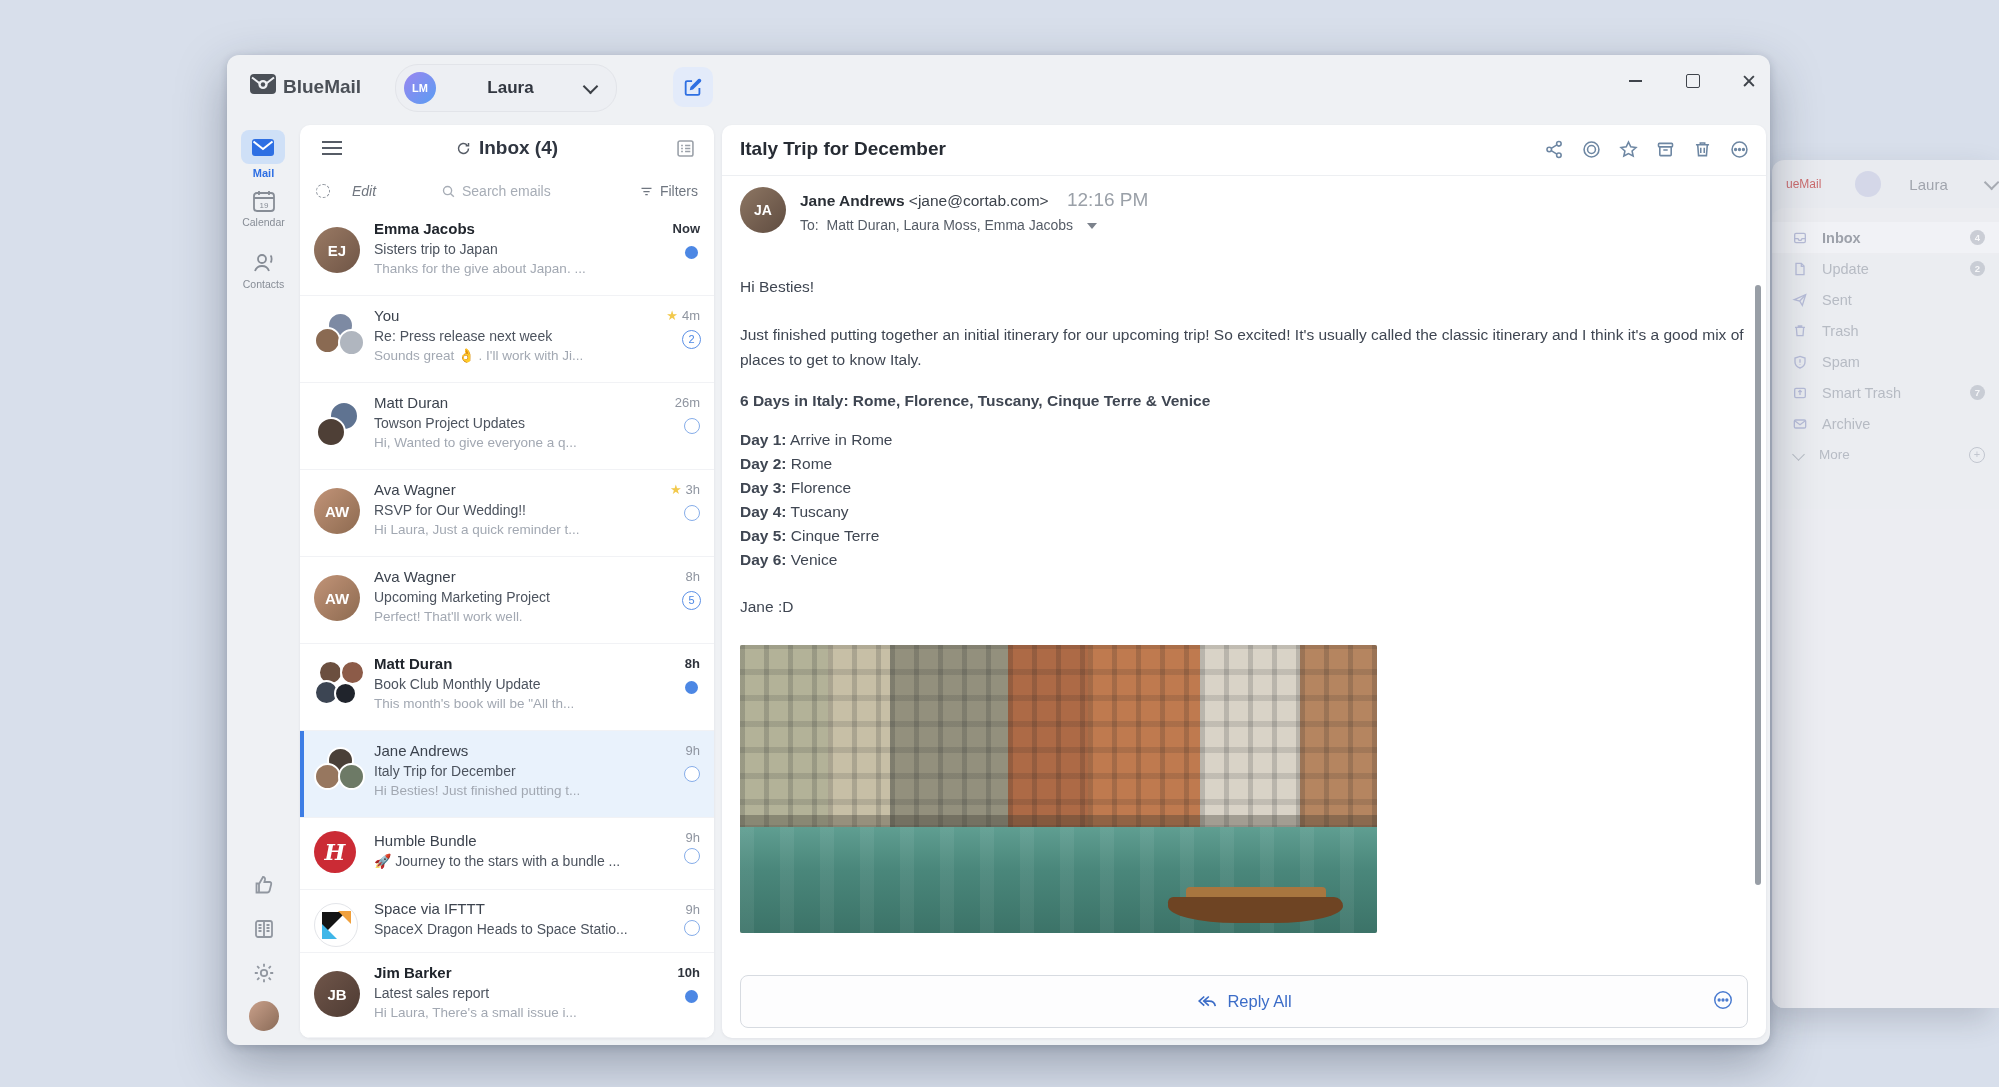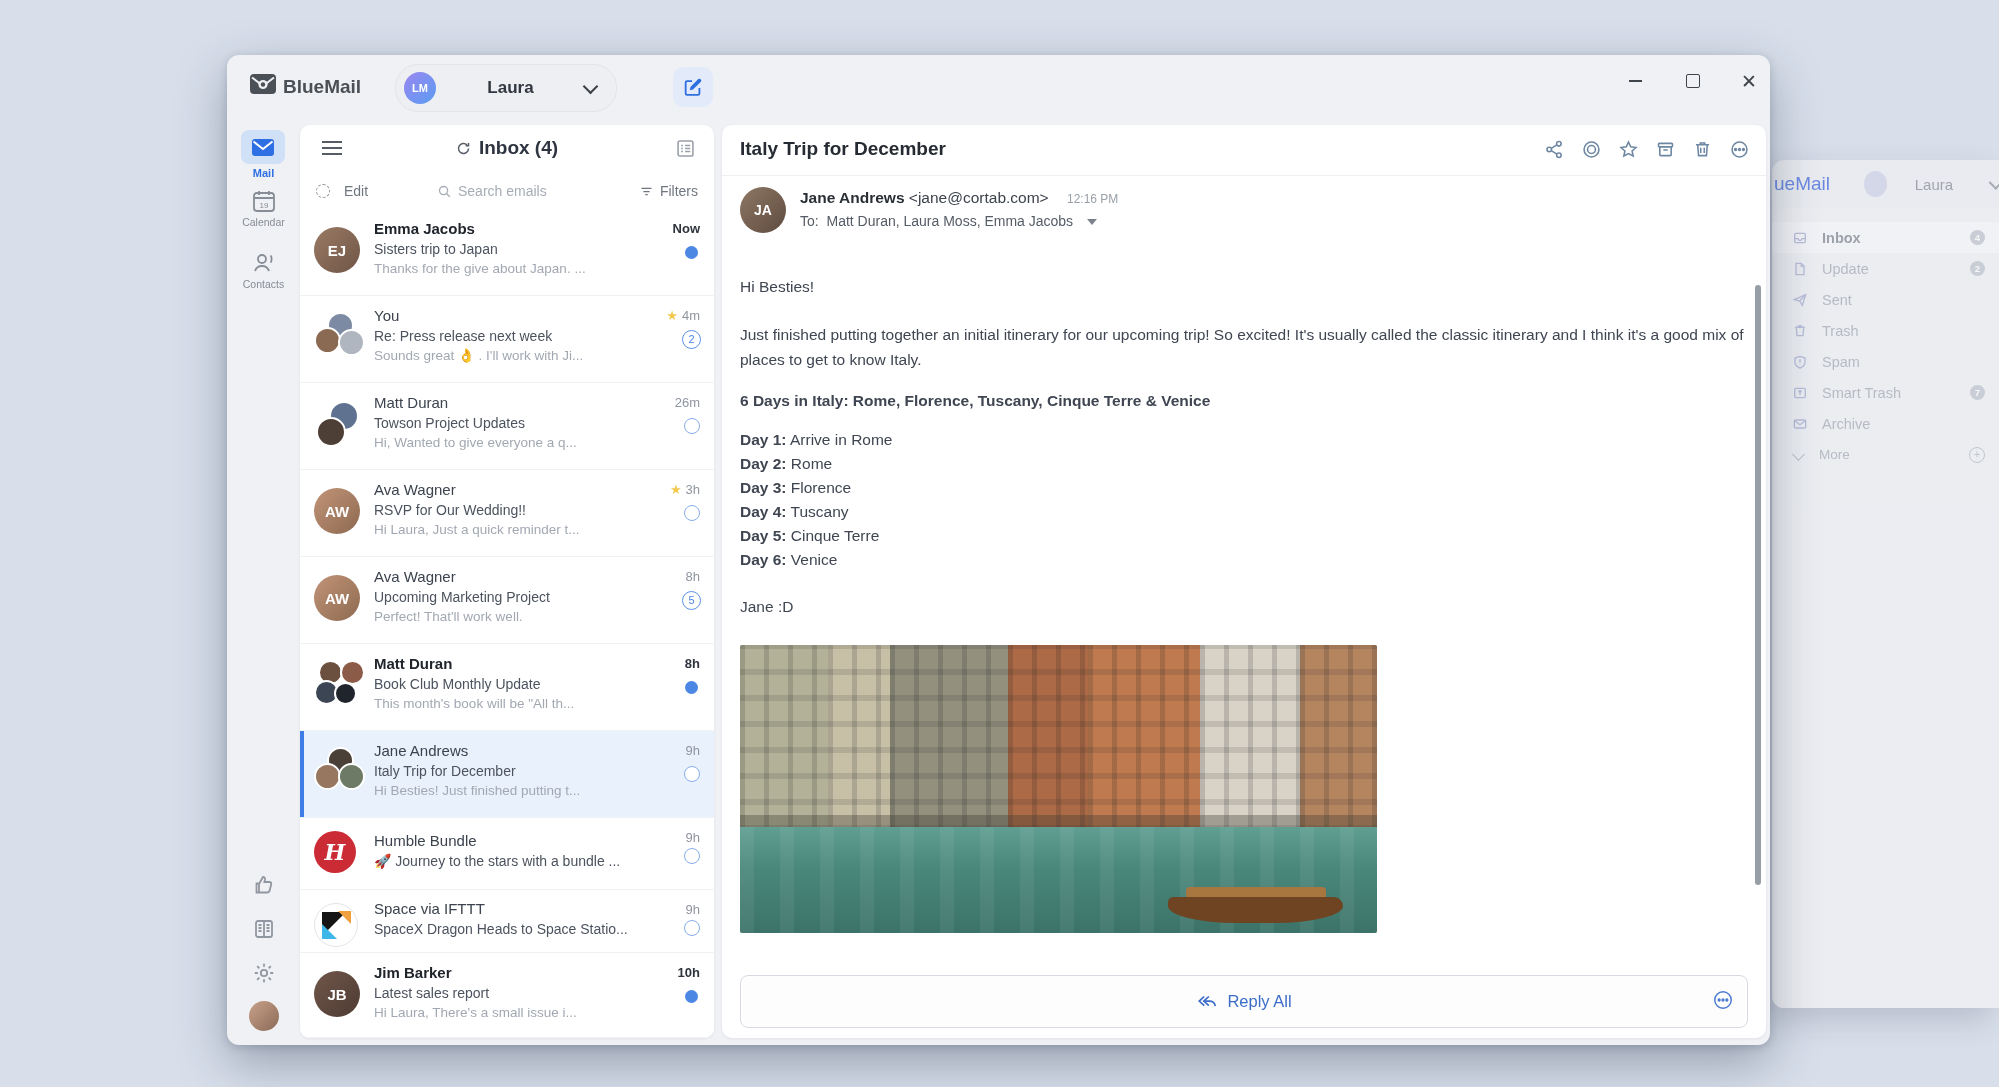--- a/index.html
+++ b/index.html
@@ -10,21 +10,21 @@
   .lwin{position:absolute;left:0;top:160;width:227;height:890;background:#707379;border-radius:0 12px 12px 0;box-shadow:6px 10px 28px rgba(40,45,60,.25);overflow:hidden;}
   .lw-titlebar{position:absolute;left:0;top:0;right:0;height:34px;background:#d5d8dd;}
   .lw-toolbar{position:absolute;left:0;top:34px;right:0;height:64px;background:#797d84;border-top:1px solid #8d9197;display:flex;align-items:center;}
   .lw-hero{position:absolute;left:0;top:168px;right:0;height:302px;background:#6f7278;}
   .lw-card{position:absolute;left:0;top:470px;right:0;height:420px;background:#e7e8ea;border-radius:0 14px 0 0;}
 
   
   .rwin{position:absolute;left:1772px;top:160px;width:227px;height:848px;background:#e9ebf0;border-radius:12px 0 0 12px;box-shadow:-8px 12px 30px rgba(40,45,60,.18);overflow:hidden;}
   .rwin .dim{opacity:.62;}
   .rw-top{position:absolute;left:0;top:0;right:0;height:48px;display:flex;align-items:center;}
-  .rw-app{font-size:19px;color:#1d4ed8;margin-left:2px;}
+  .rw-app{font-size:12px;color:#b91c1c;margin-left:14px;}
   .rw-av{width:26px;height:26px;border-radius:50%;background:#c7cbe4;margin-left:34px;}
   .rw-name{font-size:15px;color:#747a85;margin-left:28px;}
   .rw-chev{margin-left:36px;width:9px;height:9px;border-right:2px solid #7e848d;border-bottom:2px solid #7e848d;transform:rotate(45deg) translateY(-3px);}
   .rw-panel{position:absolute;left:0;top:48px;right:0;bottom:0;background:#edeff3;border-radius:12px 0 0 0;padding-top:14px;}
   .rw-row{position:relative;height:31px;display:flex;align-items:center;padding-left:20px;color:#989ea9;font-size:14.5px;}
   .rw-row svg{width:16px;height:16px;margin-right:14px;color:#9ba2cc;flex:0 0 auto;}
   .rw-row.active{background:#f5f7fa;color:#6e7580;font-weight:600;}
   .rw-badge{position:absolute;right:14px;top:8px;width:15px;height:15px;border-radius:50%;background:#b6bbc5;color:#fff;font-size:9.5px;line-height:15px;text-align:center;font-weight:700;}
   .rw-plus{position:absolute;right:14px;top:8px;width:14px;height:14px;border:1.5px solid #aab0bb;border-radius:50%;color:#aab0bb;font-size:11px;line-height:13px;text-align:center;}
   .rw-row.more{color:#9aa0ab;font-size:13.5px;}
@@ -56,21 +56,21 @@
 
   
   .list-card{position:absolute;left:73px;top:70px;width:414px;height:913px;background:#fff;border-radius:10px;overflow:hidden;box-shadow:0 1px 3px rgba(60,70,90,.08);}
   .l-header{position:relative;height:48px;}
   .l-burger{position:absolute;left:22px;top:16px;width:20px;color:#565c66;}
   .l-burger i{display:block;height:2px;background:#565c66;margin-bottom:4px;}
   .l-title{position:absolute;left:0;right:0;top:12px;text-align:center;font-size:19px;font-weight:700;color:#2f3540;}
   .l-title svg{display:inline-block;vertical-align:-2px;margin-right:8px;color:#565c66;}
   .l-toggle{position:absolute;right:18px;top:13px;color:#9aa0a8;}
   .l-sub{position:relative;height:36px;display:flex;align-items:center;padding:0 16px;border-bottom:1px solid #eceef1;}
-  .l-edit{display:flex;align-items:center;gap:14px;font-size:14px;color:#70767f;}
+  .l-edit{display:flex;align-items:center;gap:22px;font-size:14px;color:#70767f;font-style:italic;}
   .l-edit .dcirc{width:12px;height:12px;border:1.5px dashed #8d939c;border-radius:50%;}
   .l-search{flex:1;display:flex;align-items:center;justify-content:center;gap:4px;color:#a7adb6;}
   .l-search input{border:none;outline:none;background:transparent;font-size:14px;color:#6f7680;width:110px;font-family:inherit;}
   .l-search input::placeholder{color:#a7adb6;}
   .l-filters{display:flex;align-items:center;gap:6px;font-size:14px;color:#6f7680;}
 
   .rowlist{position:absolute;left:0;top:84px;right:0;bottom:0;overflow:hidden;}
   .erow{position:relative;box-sizing:border-box;padding:10px 56px 0 74px;border-bottom:1px solid #f1f2f5;background:#fff;}
   .erow.h87{height:87px;}.erow.h72{height:72px;padding-top:13px;}.erow.h63{height:63px;padding-top:9px;}.erow.hlast{height:85px;}
   .erow .name{font-size:15px;color:#3c434e;line-height:20px;white-space:nowrap;overflow:hidden;}
@@ -107,21 +107,21 @@
   .r-header{position:relative;height:50px;border-bottom:1px solid #edeff2;}
   .r-subject{position:absolute;left:18px;top:13px;font-size:19px;font-weight:700;color:#262b33;}
   .r-icons{position:absolute;right:16px;top:14px;display:flex;gap:16px;color:#6e87a3;}
   .r-icons svg{width:21px;height:21px;}
   .r-sender{position:absolute;left:18px;top:62px;display:flex;}
   .r-sav{width:46px;height:46px;border-radius:50%;background:linear-gradient(135deg,#8d7663,#5f4c40);color:#fff;font-size:14px;font-weight:600;display:flex;align-items:center;justify-content:center;}
   .r-sc{margin-left:14px;padding-top:2px;}
   .r-line1{font-size:15.5px;color:#2a2f36;}
   .r-line1 .nm{font-weight:700;}
   .r-line1 .em{color:#3c424b;font-weight:400;}
-  .r-line1 .tm{color:#9aa0a8;font-size:12px;margin-left:14px;}
+  .r-line1 .tm{color:#9aa0a8;font-size:19px;margin-left:14px;}
   .r-line2{font-size:14px;color:#555c66;margin-top:6px;}
   .r-line2 .tchev{display:inline-block;width:0;height:0;border-left:5px solid transparent;border-right:5px solid transparent;border-top:6px solid #7c828c;margin-left:10px;vertical-align:1px;}
   .r-body{position:absolute;left:18px;top:150px;width:1008px;font-size:15.5px;color:#3f4652;line-height:24px;}
   .r-body .greet{margin:0 0 23px 0;}
   .r-body .para{margin:0 0 17px 0;line-height:25px;}
   .r-body .bhead{margin:0 0 15px 0;font-weight:700;}
   .r-body .dayline b{font-weight:700;}
   .r-body .signoff{margin:23px 0 0 0;}
   .photo{position:relative;margin-top:26px;width:637px;height:288px;overflow:hidden;border-radius:2px;background:#cfc8b6;}
   .ph-b{position:absolute;left:0;top:0;right:0;height:186px;display:flex;}

